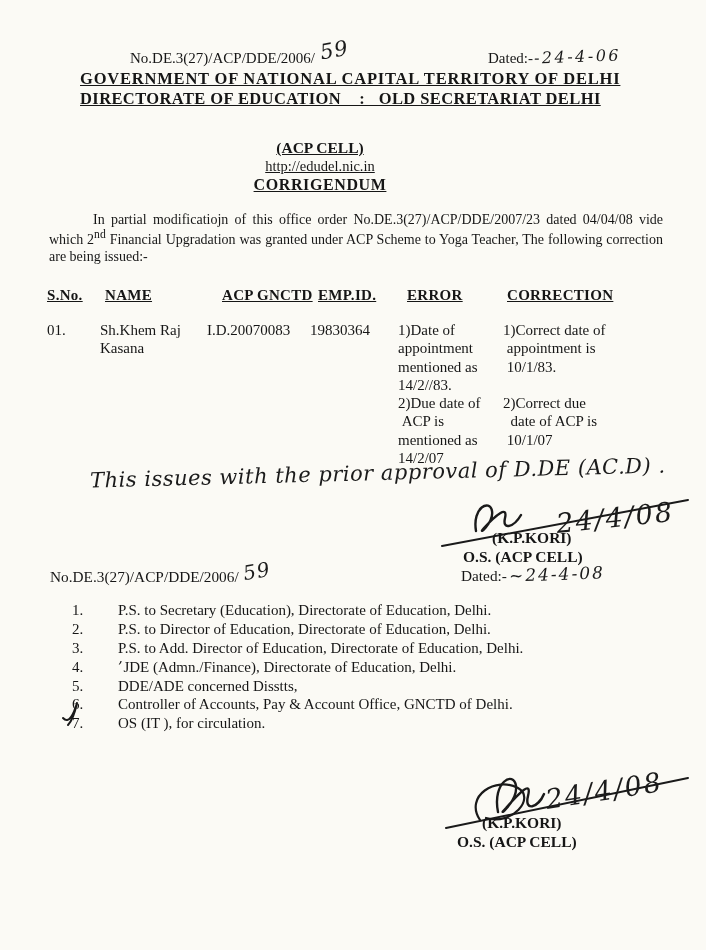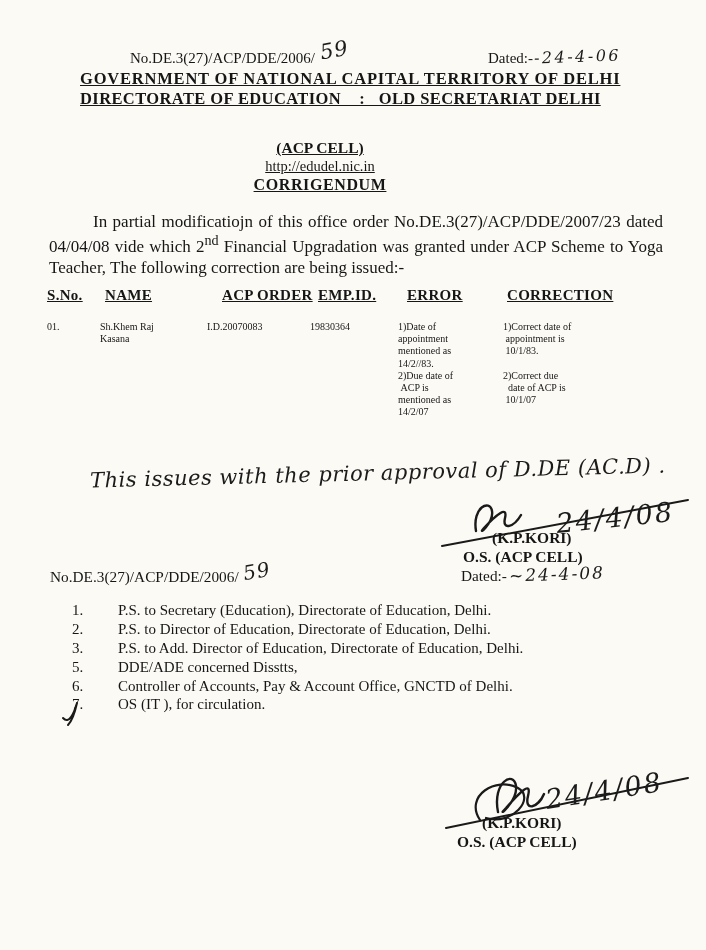--- a/index.html
+++ b/index.html
@@ -11,24 +11,24 @@
   .abs { position:absolute; }
   .b { font-weight:bold; }
   .u { text-decoration:underline;text-align:center; }
   .pre { white-space:pre; }
   .prewrap { white-space:pre-wrap; }
   .hw {
     font-family:"DejaVu Serif", serif; font-style:italic; color:#1b1b1b;
     letter-spacing:1px;
   }
   .para {
-    text-align:justify; text-indent:44px; line-height:1.24; font-size:17px;
+    text-align:justify; text-indent:44px; line-height:1.24; font-size:14px;
   }
   .th { font-size:15px; font-weight:bold; text-decoration:underline; letter-spacing:0.3px; }
-  .td { font-size:10px; line-height:1.22; }
+  .td { font-size:15px; line-height:1.22; }
   .dist-row { height:18.9px; line-height:18.9px; font-size:15px; }
   .dist-num { display:inline-block; width:46px; }
   svg.scribble path { fill:none; stroke:#1a1a1a; stroke-linecap:round; stroke-linejoin:round; }
 </style>
 </head>
 <body>
 
 <div class="page">
 
   <span class="abs" style="left:130px; top:50px; font-size:15px;">No.DE.3(27)/ACP/DDE/2006/</span>
@@ -40,21 +40,21 @@
   <span class="abs b u pre" style="left:80px; top:89px; font-size:16.5px; letter-spacing:0.4px;">DIRECTORATE OF EDUCATION    :   OLD SECRETARIAT DELHI</span>
 
   <span class="abs u" style="left:160px; top:158px; width:320px; text-align:center; font-size:14.5px;">http://edudel.nic.in</span>
   <span class="abs b u" style="left:160px; top:139px; width:320px; text-align:center; font-size:15.5px;">(ACP CELL)</span>
   <span class="abs b u" style="left:160px; top:176px; width:320px; font-size:16px; letter-spacing:0.6px;">CORRIGENDUM</span>
 
   <div class="abs para" style="left:49px; top:211px; width:614px;"><span>In partial modificatiojn of this office order No.DE.3(27)/ACP/DDE/2007/23 dated 04/04/08 vide which 2</span><sup>nd</sup><span> Financial Upgradation was granted under ACP Scheme to Yoga Teacher,  The following correction are being issued:-</span></div>
 
   <span class="abs th" style="left:47px;  top:287px;">S.No.</span>
   <span class="abs th" style="left:105px; top:287px;">NAME</span>
-  <span class="abs th" style="left:222px; top:287px;">ACP ORDER</span>
+  <span class="abs th" style="left:222px; top:287px;">ACP GNCTD</span>
   <span class="abs th" style="left:318px; top:287px;">EMP.ID.</span>
   <span class="abs th" style="left:407px; top:287px;">ERROR</span>
   <span class="abs th" style="left:507px; top:287px;">CORRECTION</span>
 
   <span class="abs td" style="left:47px; top:321px;">01.</span>
   <div class="abs td prewrap" style="left:100px; top:321px; width:100px;">Sh.Khem Raj
 Kasana</div>
   <span class="abs td" style="left:207px; top:321px;text-align:right;">I.D.20070083</span>
   <span class="abs td" style="left:310px; top:321px;">19830364</span>
   <div class="abs td prewrap" style="left:398px; top:321px; width:110px;">1)Date of
@@ -85,20 +85,21 @@
   <span class="abs" style="left:461px; top:567px; font-size:15.3px;">Dated:-</span>
   <span class="abs hw" style="left:509px; top:564px; font-size:17px; letter-spacing:2px; transform:rotate(-2deg);">~24-4-08</span>
 
   <span class="abs" style="left:50px; top:568px; font-size:15.3px;">No.DE.3(27)/ACP/DDE/2006/</span>
   <span class="abs hw" style="left:243px; top:559px; font-size:20px; transform:rotate(-10deg);">59</span>
 
   <div class="abs" style="left:72px; top:601px; width:580px;">
     <div class="dist-row"><span class="dist-num">1.</span><span>P.S. to Secretary (Education), Directorate of Education, Delhi.</span></div>
     <div class="dist-row"><span class="dist-num">2.</span><span>P.S. to Director of Education, Directorate of Education, Delhi.</span></div>
     <div class="dist-row"><span class="dist-num">3.</span><span>P.S. to Add. Director of Education, Directorate of Education, Delhi.</span></div>
+    <div class="dist-row"><span class="dist-num">4.</span><span class="hw" style="font-size:14px;">’</span><span>JDE (Admn./Finance), Directorate of Education, Delhi.</span></div>
     <div class="dist-row"><span class="dist-num">5.</span><span>DDE/ADE concerned Disstts,</span></div>
     <div class="dist-row"><span class="dist-num">6.</span><span>Controller of Accounts, Pay &amp; Account Office, GNCTD of Delhi.</span></div>
     <div class="dist-row"><span class="dist-num">7.</span><span>OS (IT ), for circulation.</span></div>
   </div>
 
   <svg class="abs scribble" style="left:60px; top:700px;" width="36" height="28" viewBox="0 0 36 28">
     <path d="M3,18 C9,25 14,13 17,3 C15,12 12,21 8,25" stroke-width="2"></path>
   </svg>
 
   <svg class="abs scribble" style="left:432px; top:766px;" width="262" height="70" viewBox="0 0 262 70">

